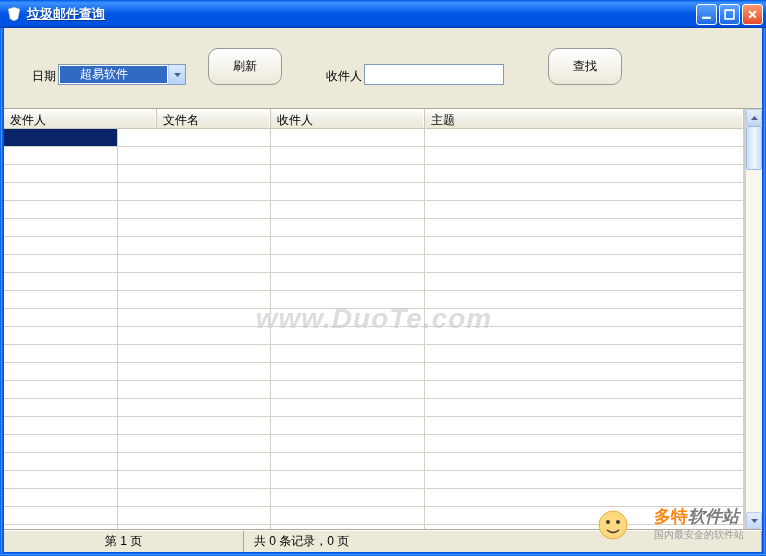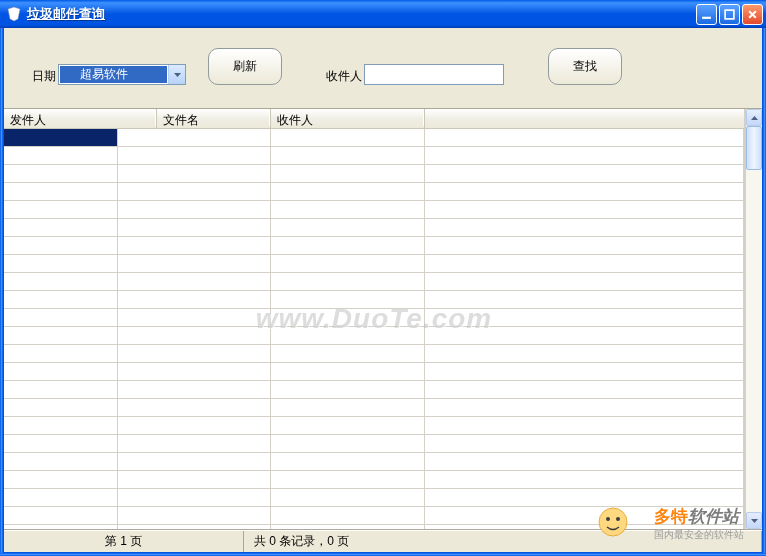--- a/index.html
+++ b/index.html
@@ -61,21 +61,21 @@
 
 .status { position:absolute; left:0; right:0; bottom:0; height:22px; background:#ece9d8; border-top:1px solid #fff; display:flex; align-items:flex-end; }
 .status-cell { padding:0 10px; border-right:1px solid #aca899; height:100%; display:flex; align-items:center; }
 .status-cell.page { width: 240px; justify-content:center; }
 .status-cell.count { flex:1; }
 
 
 .watermark { position:absolute; left:50%; top:50%; transform:translate(-50%,-50%); font-size:28px; font-family: Arial; font-style:italic; font-weight:bold; color: rgba(180,180,180,.45); letter-spacing:1px; pointer-events:none; text-shadow: 1px 1px 0 rgba(255,255,255,.6); }
 
 
-.promo { position:absolute; right:18px; bottom:10px; display:flex; align-items:flex-start; gap:24px; pointer-events:none; opacity:.95; }
+.promo { position:absolute; right:18px; bottom:10px; display:flex; align-items:flex-end; gap:24px; pointer-events:none; opacity:.95; }
 .promo .mascot { width:34px; height:34px; }
 .promo .promo-txt { font-size:17px; font-weight:bold; }
 .promo .promo-txt .orange { color:#ff7e00; }
 .promo .promo-txt .gray { color:#777; font-style:italic; }
 .promo .sub { font-size:10px; color:#999; text-align:right; }
 </style>
 </head>
 <body>
 
 <div class="titlebar">
@@ -128,20 +128,21 @@
     <div class="gap-med"></div>
     <button class="btn">查找</button>
   </div>
 
   <div class="table-area">
     <div class="grid-wrap">
       <div class="grid-header">
         <div class="col-h c1">发件人</div>
         <div class="col-h c0">文件名</div>
         <div class="col-h c2">收件人</div>
+        <div class="col-h c3">主题</div>
       </div>
       <div class="grid-body">
         <div class="row">
           <div class="cell sel c0"></div>
           <div class="cell c1"></div>
           <div class="cell c2"></div>
           <div class="cell c3"></div>
         </div>
         <div class="row">
             <div class="cell c0"></div>

